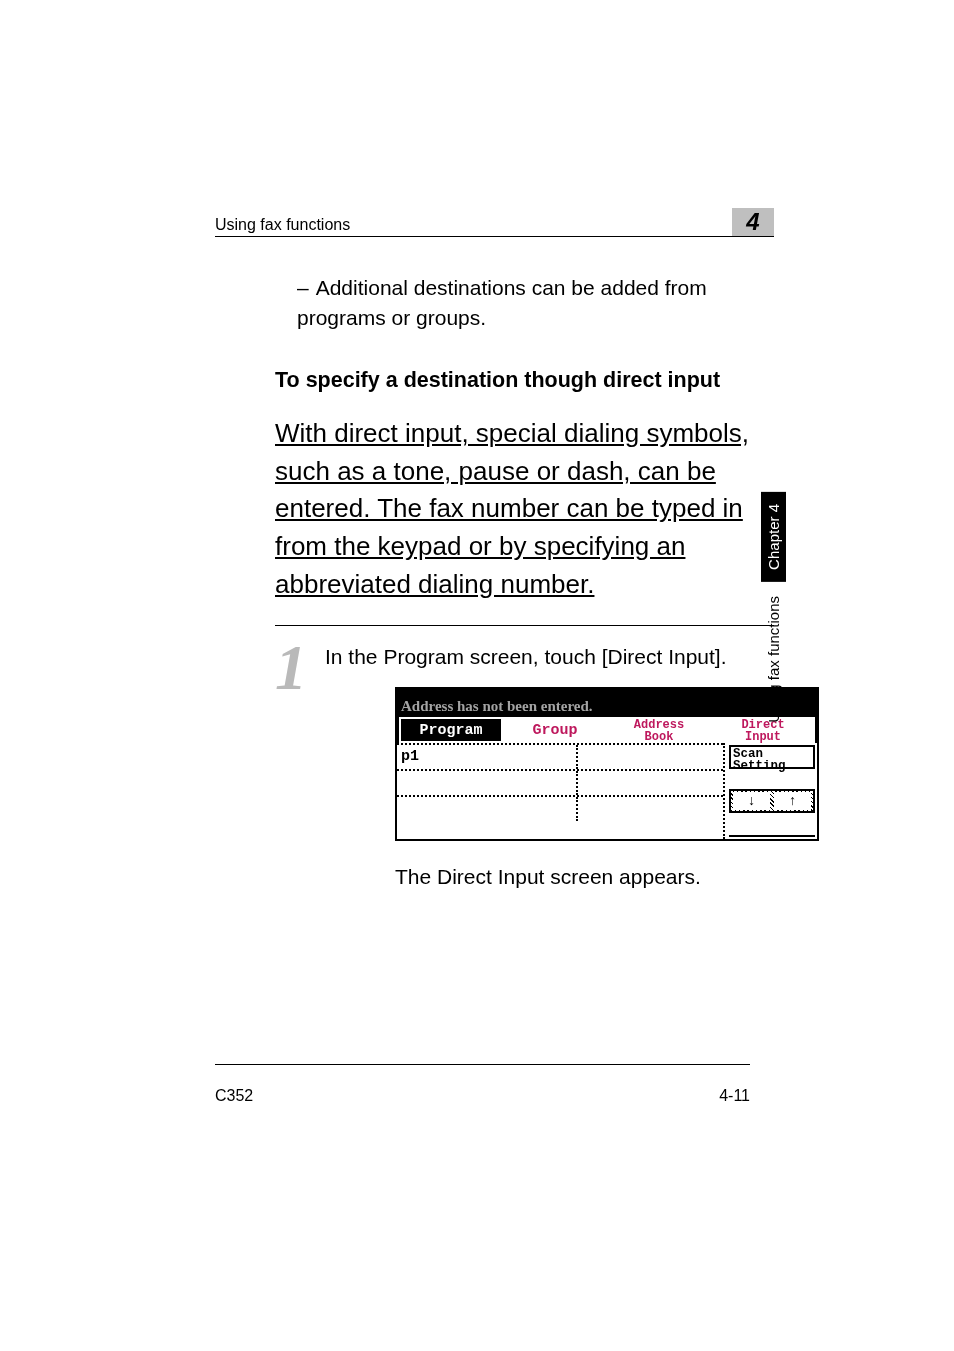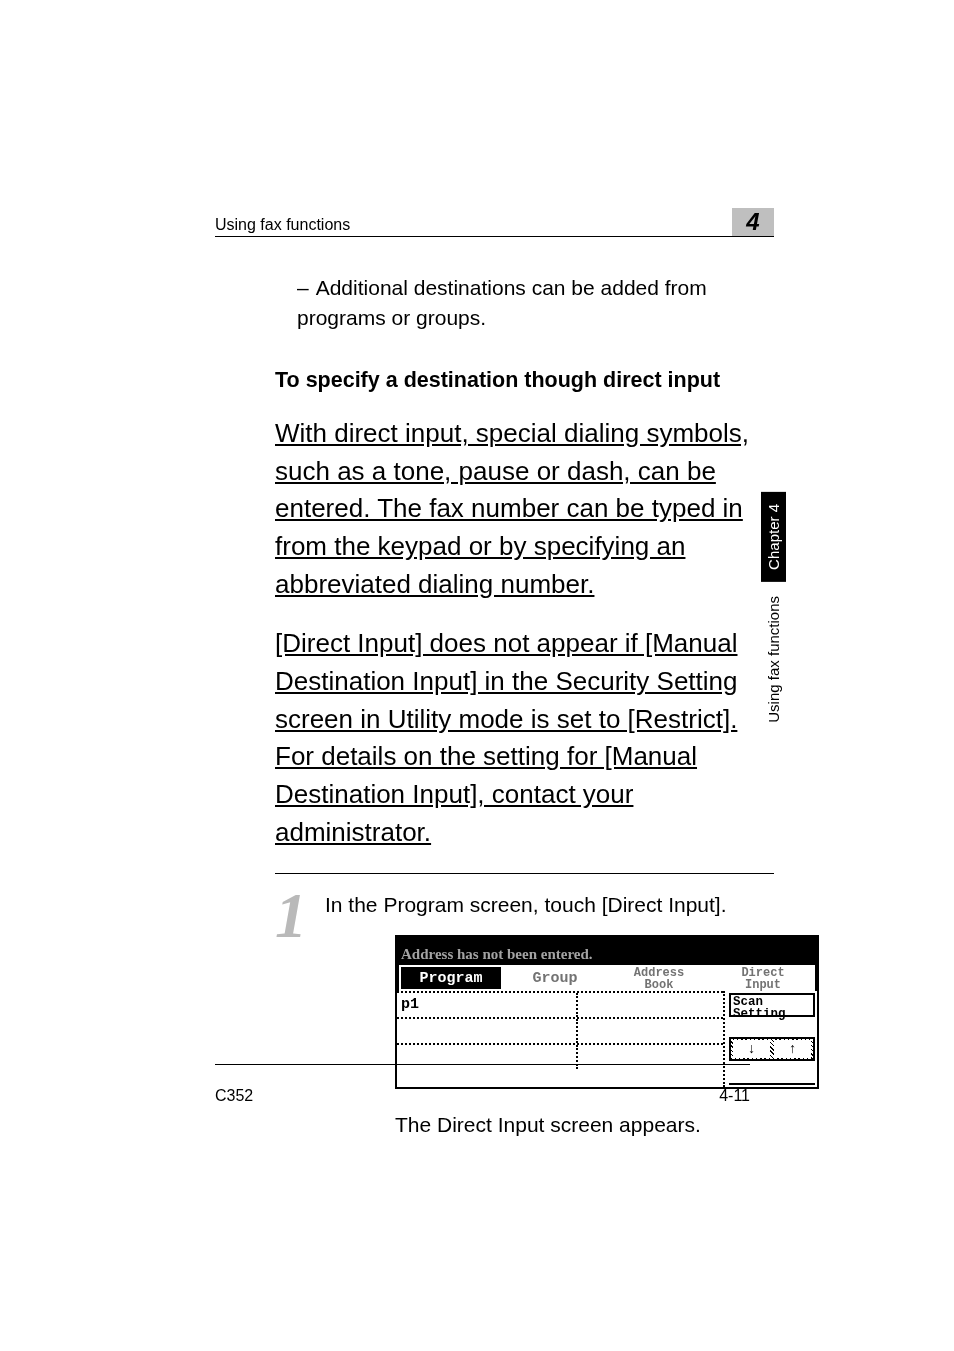--- a/index.html
+++ b/index.html
@@ -110,21 +110,21 @@
       height: 26px;
       flex: 1;
     }
     .tab.active {
       background: #000;
       color: #fff;
       border-color: #fff;
     }
     .tab.inactive {
       background: #fff;
-      color: #737373;
+      color: #be185d;
       border-color: #fff;
     }
     .small-line { font-size: 12px; line-height: 1.0; }
     .mid-row {
       display: flex;
       background: #fff;
       color: #000;
       border-left: 2px solid #000;
       border-right: 2px solid #000;
     }
@@ -276,21 +276,20 @@
 
   <div class="content">
     <p class="bullet-note">
       <span class="dash">–</span>
       <span>Additional destinations can be added from programs or groups.</span>
     </p>
 
     <p class="heading">To specify a destination though direct input</p>
 
     <p class="para">With direct input, special dialing symbols, such as a tone, pause or dash, can be entered. The fax number can be typed in from the keypad or by specifying an abbreviated dialing number.</p>
-    <p class="para">[Direct Input] does not appear if [Manual Destination Input] in the Security Setting screen in Utility mode is set to [Restrict]. For details on the setting for [Manual Destination Input], contact your administrator.</p>
 
     <div class="step-wrap">
       <div class="step-num">1</div>
       <div style="flex:1;">
         <p class="step-text">In the Program screen, touch [Direct Input].</p>
 
         <div class="screenshot">
           <div class="shot-top">Address has not been entered.</div>
           <div class="tabs">
             <div class="tab active">

